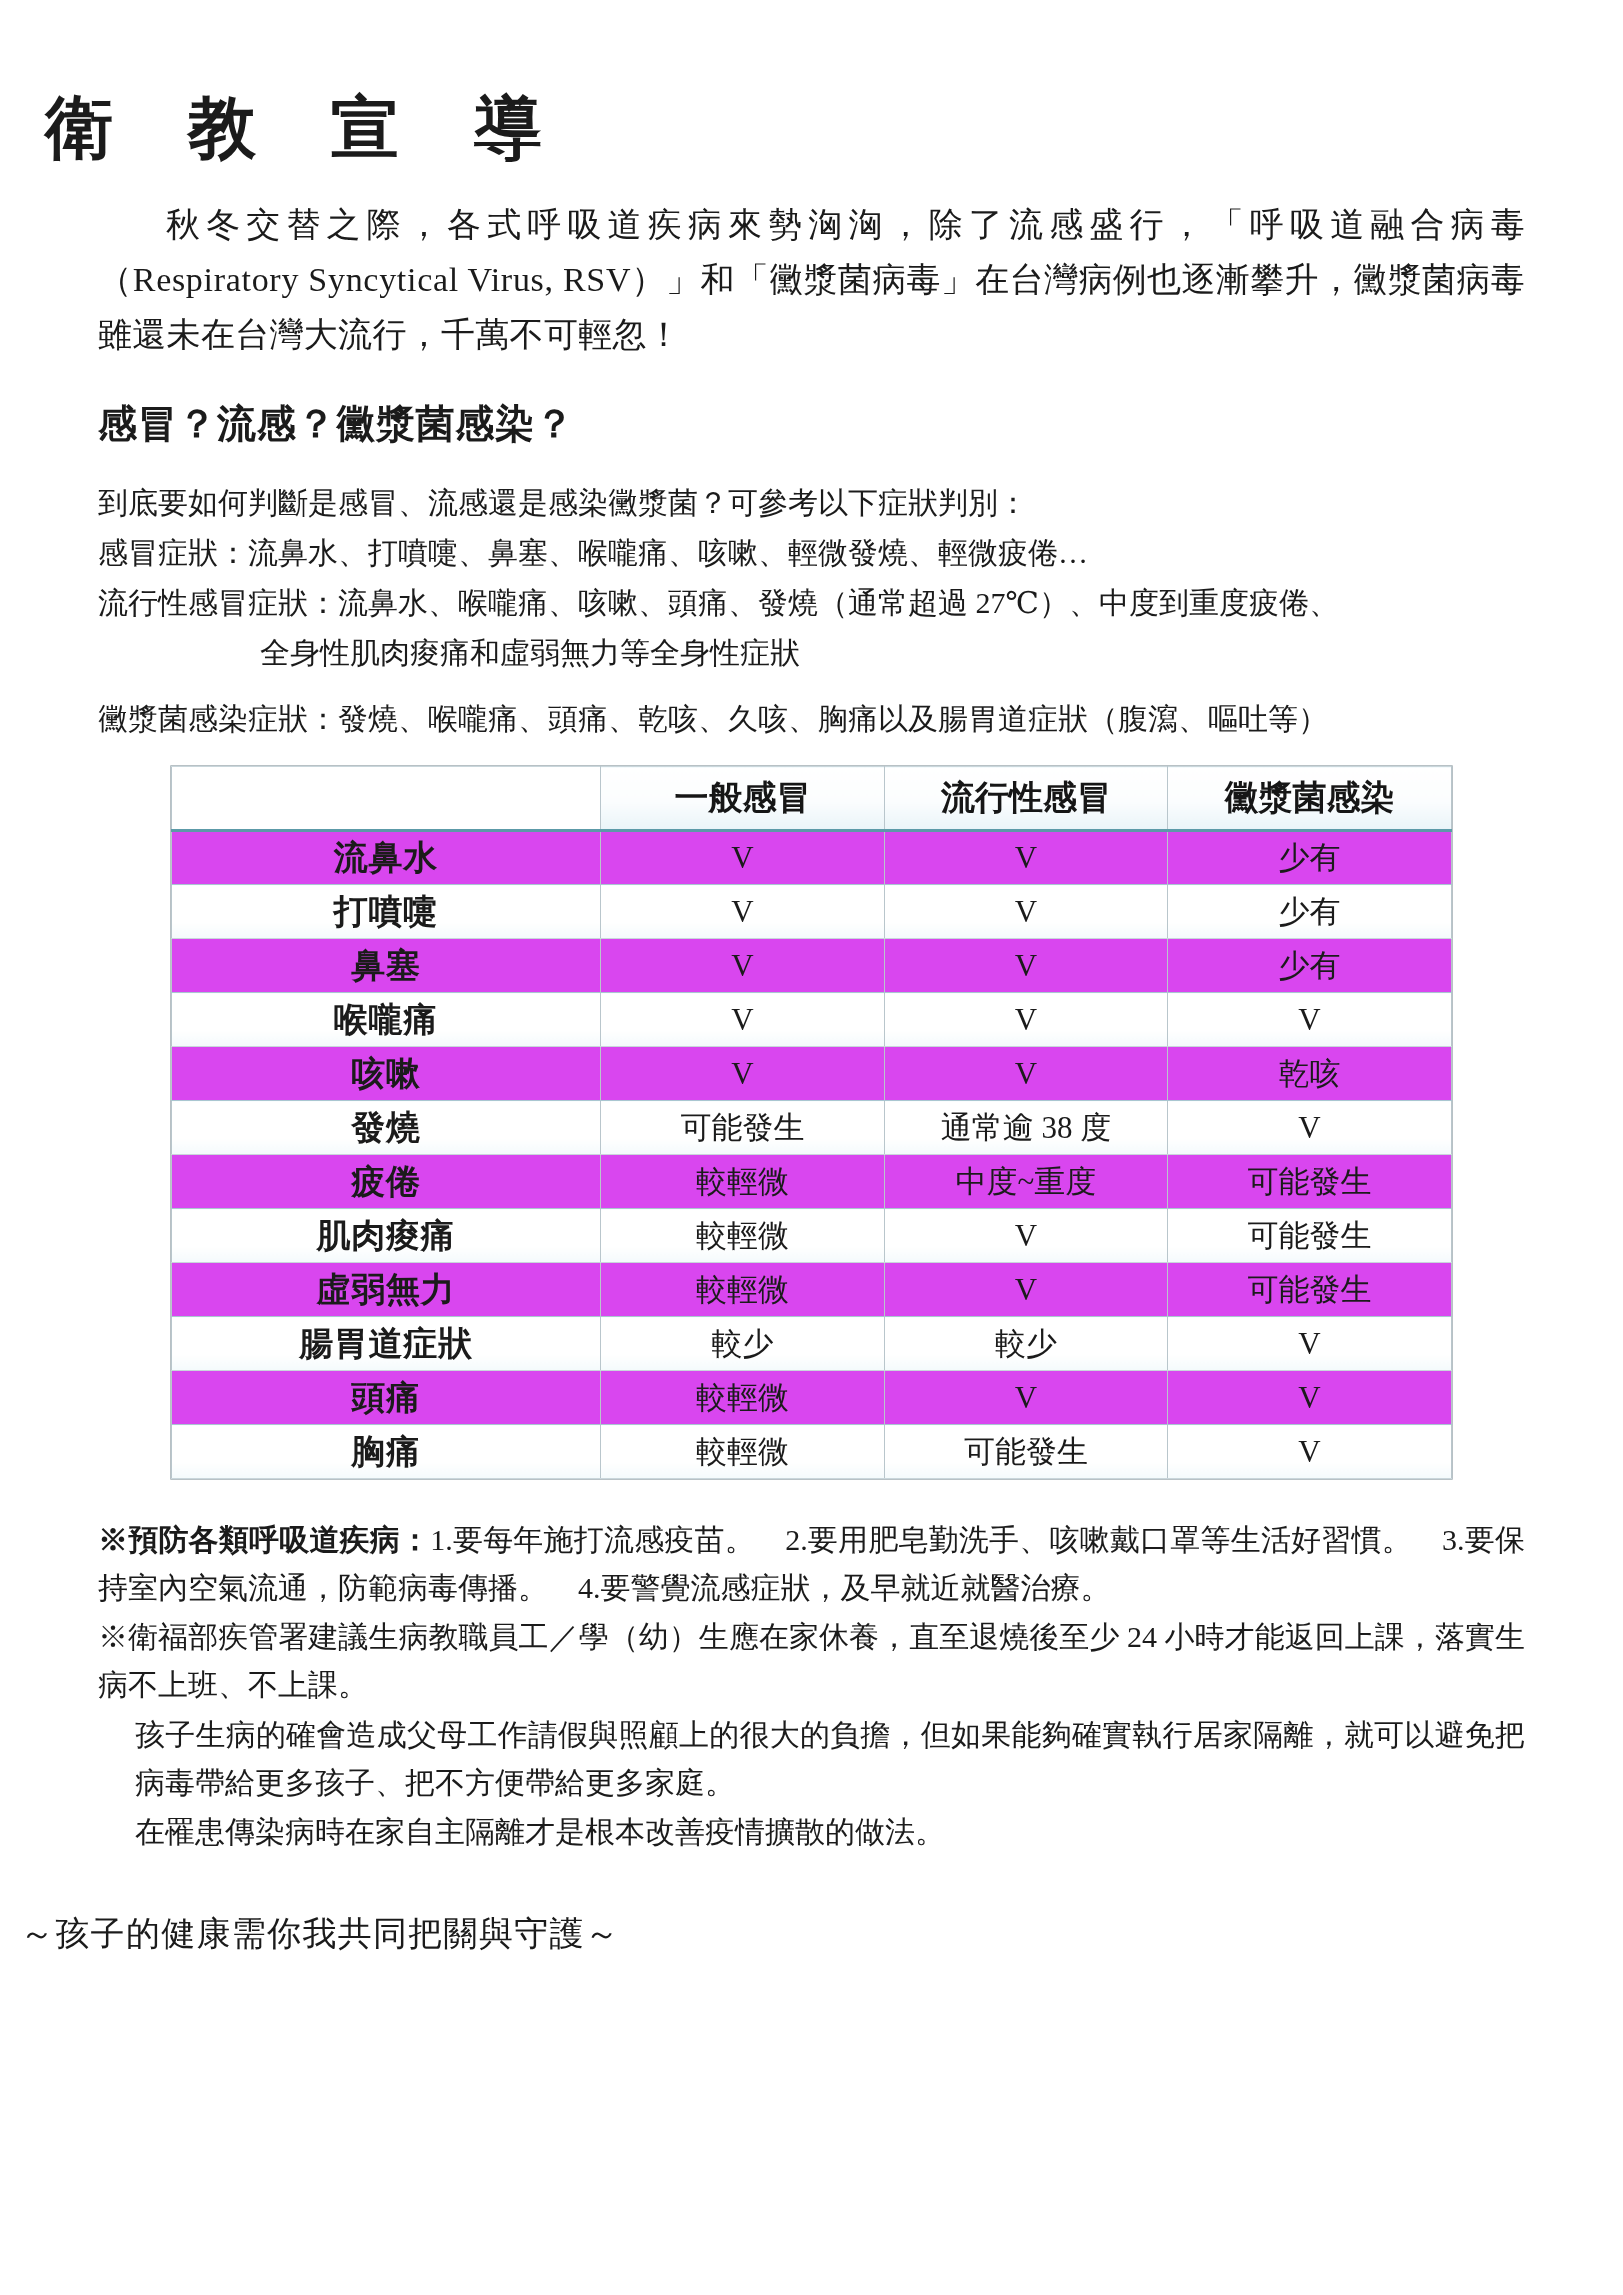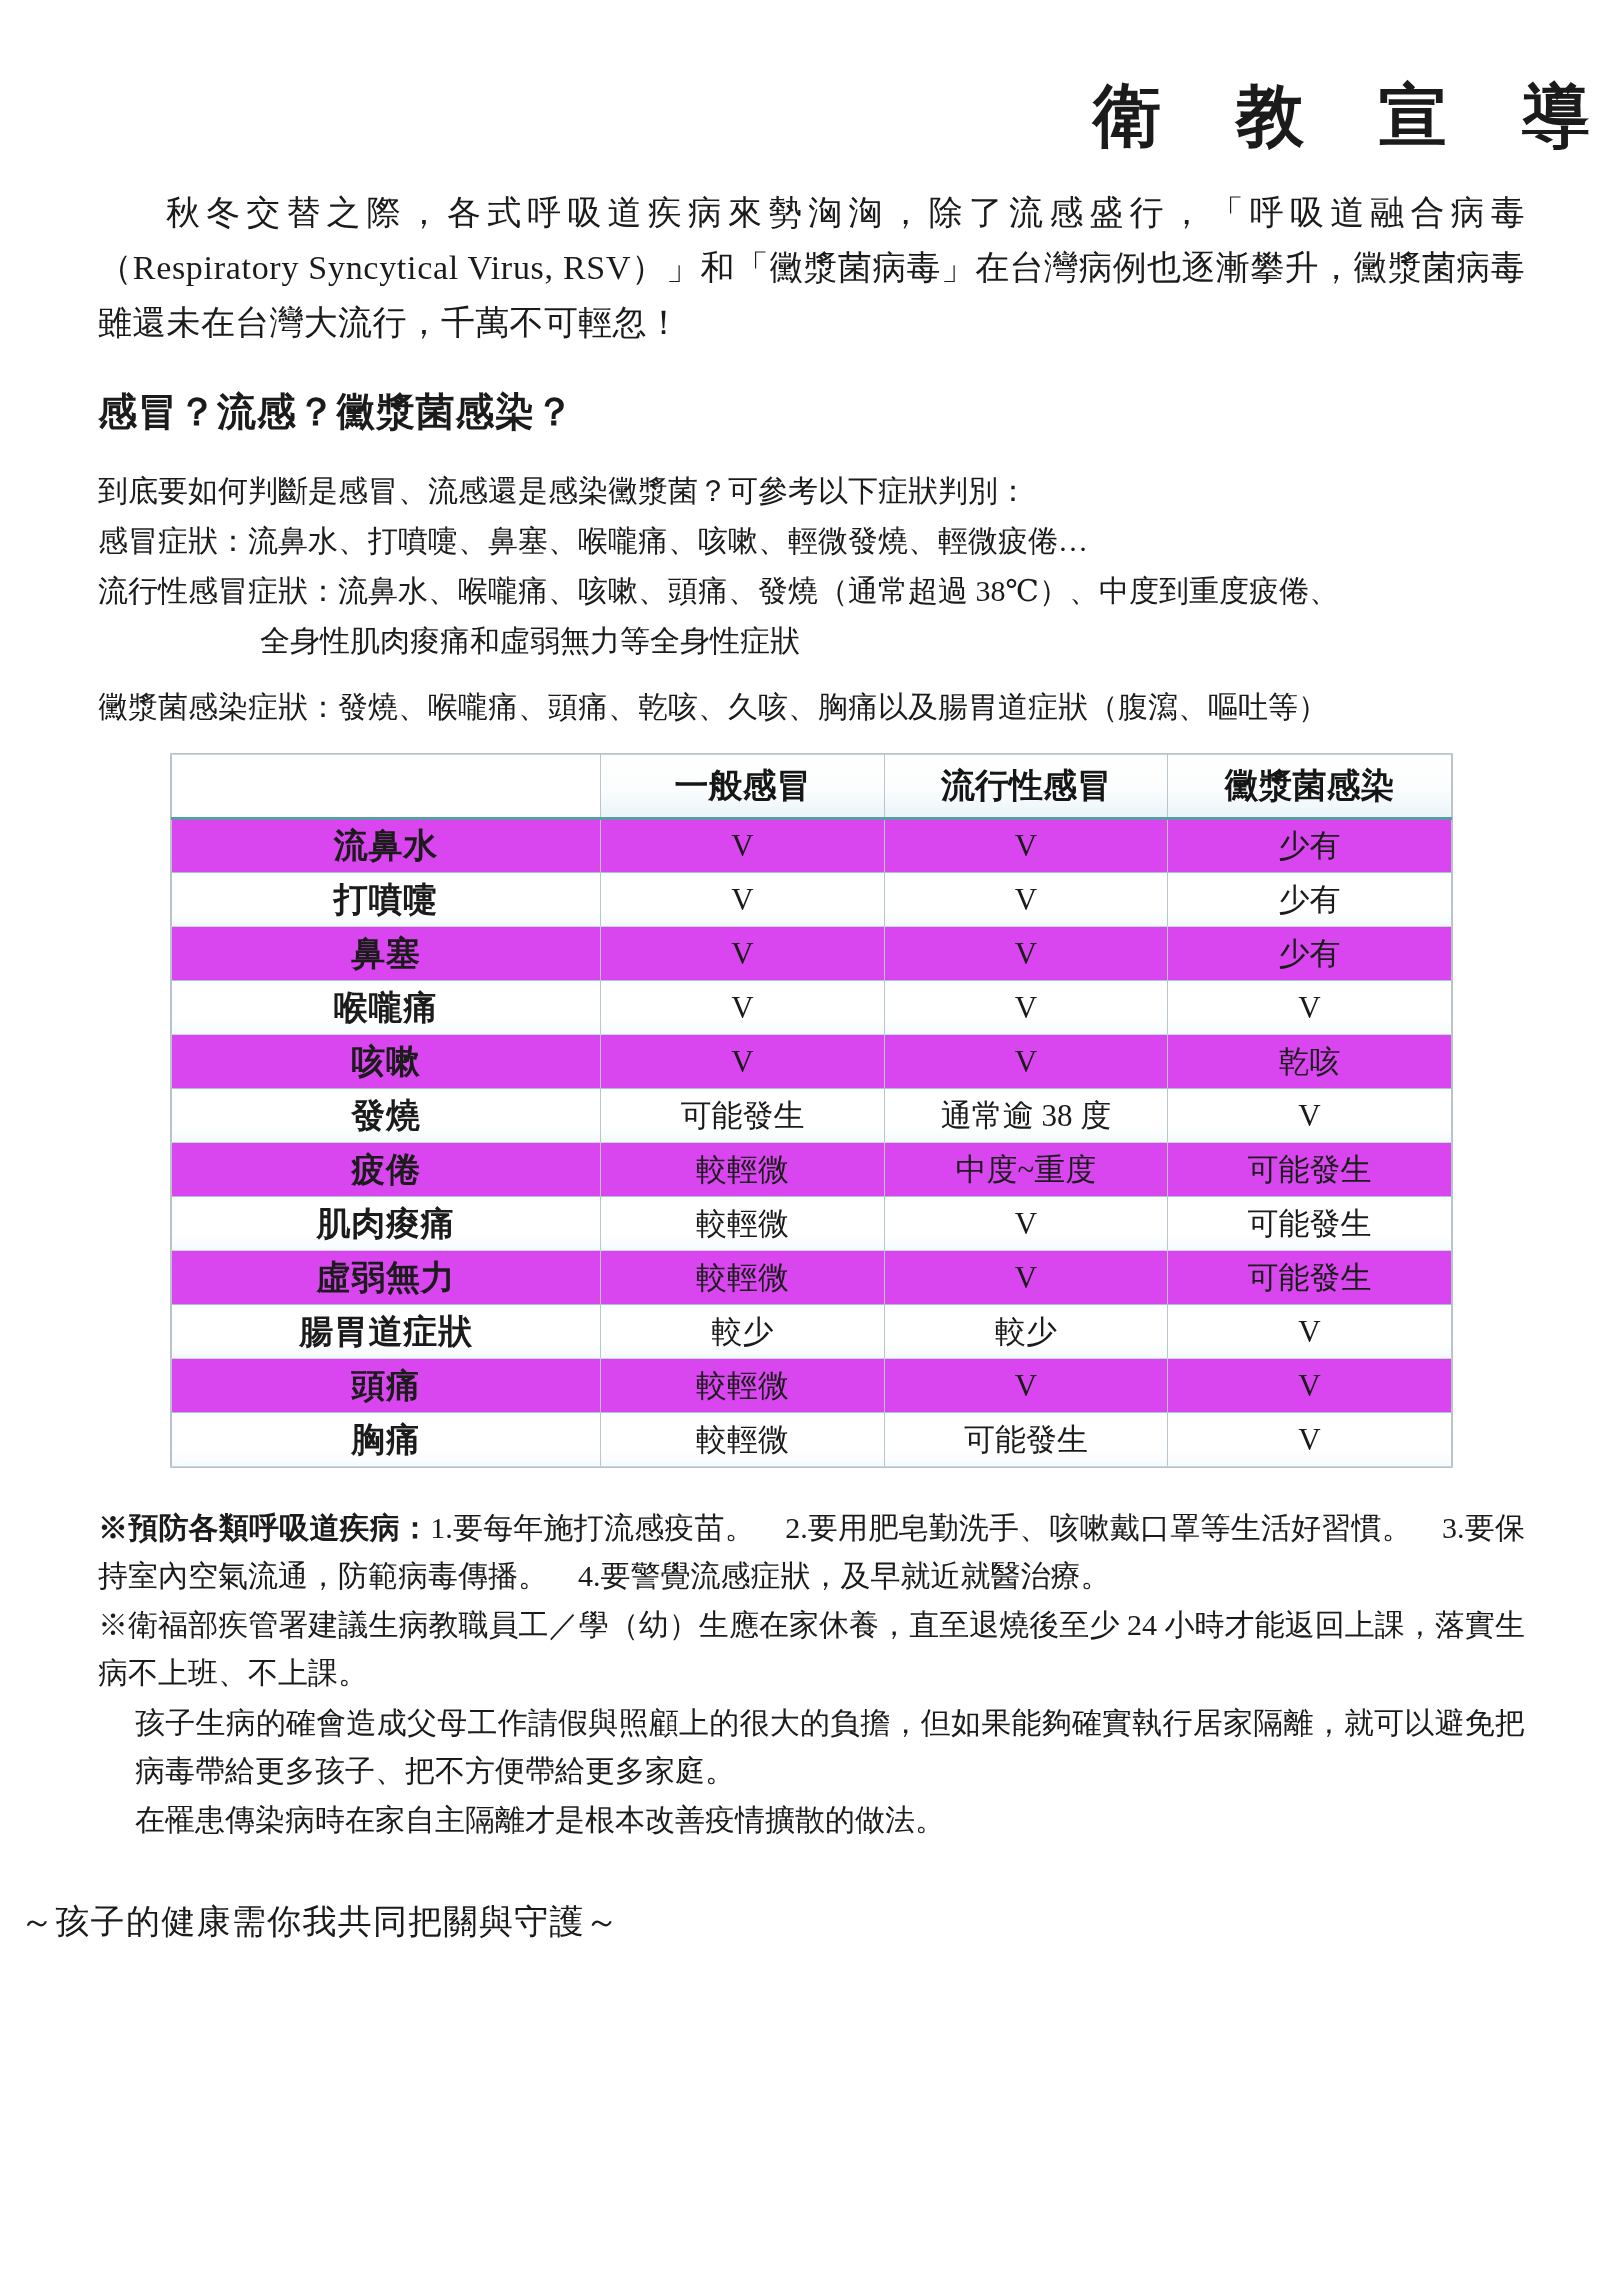--- a/index.html
+++ b/index.html
@@ -16,26 +16,26 @@
     width: 1623px;
     height: 2295px;
     background: #ffffff;
     box-sizing: border-box;
     padding: 0;
     overflow: hidden;
   }
 
   
   .doc-title {
-    text-align: right;
+    text-align: left;
     font-size: 68px;
     font-weight: bold;
     letter-spacing: 29px;
     text-indent: 29px;
-    margin: 4px;
+    margin: 16px;
     padding-top: 73px;
     line-height: 1.15;
     font-family: "Liberation Serif", "DejaVu Serif", serif;
   }
 
   
   .intro {
     margin: 30px 98px 0 98px;
     font-size: 34px;
     line-height: 1.62;
@@ -171,21 +171,21 @@
 
   <h1 class="doc-title">衛 教 宣 導</h1>
 
   <p class="intro"><span>秋冬交替之際，各式呼吸道疾病來勢洶洶，除了流感盛行，「呼吸道融合病毒</span><span class="latin">（Respiratory Syncytical Virus, RSV）</span><span>」和「黴漿菌病毒」在台灣病例也逐漸攀升，黴漿菌病毒雖還未在台灣大流行，千萬不可輕忽！</span></p>
 
   <h2 class="section-heading">感冒？流感？黴漿菌感染？</h2>
 
   <div class="symptoms">
     <span class="line">到底要如何判斷是感冒、流感還是感染黴漿菌？可參考以下症狀判別：</span>
     <span class="line">感冒症狀：流鼻水、打噴嚏、鼻塞、喉嚨痛、咳嗽、輕微發燒、輕微疲倦…</span>
-    <span class="line">流行性感冒症狀：流鼻水、喉嚨痛、咳嗽、頭痛、發燒（通常超過 38℃）、中度到重度疲倦、</span>
+    <span class="line">流行性感冒症狀：流鼻水、喉嚨痛、咳嗽、頭痛、發燒（通常超過 27℃）、中度到重度疲倦、</span>
     <span class="line indented">全身性肌肉痠痛和虛弱無力等全身性症狀</span>
     <div class="spacer"></div>
     <span class="line">黴漿菌感染症狀：發燒、喉嚨痛、頭痛、乾咳、久咳、胸痛以及腸胃道症狀（腹瀉、嘔吐等）</span>
   </div>
 
   <div class="table-wrap">
     <table class="compare">
       <colgroup>
         <col class="c0">
           <col class="c1">

